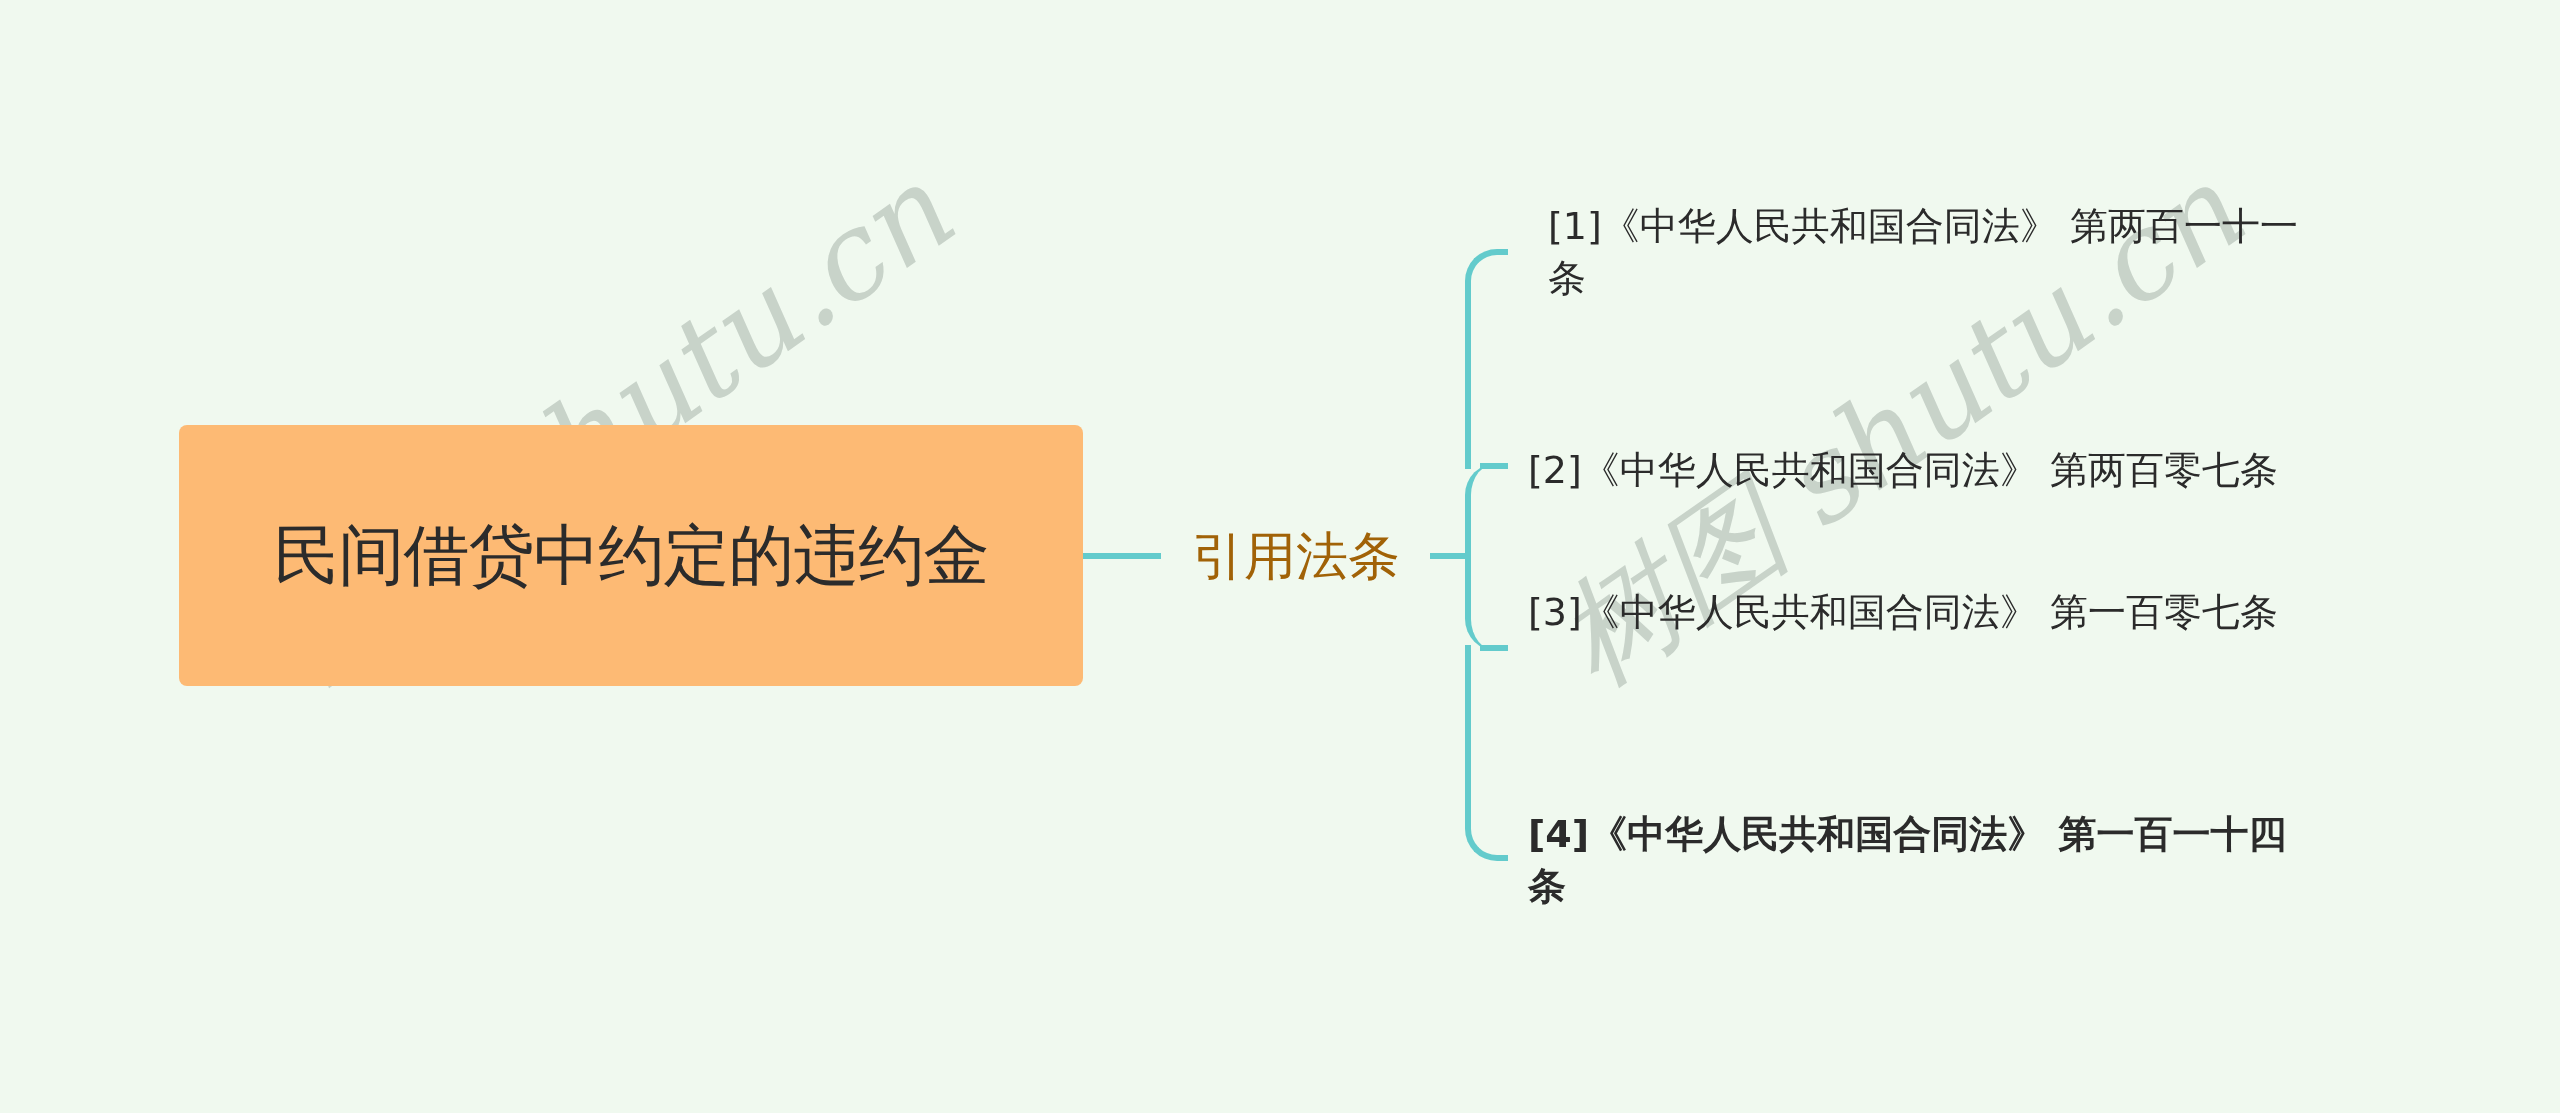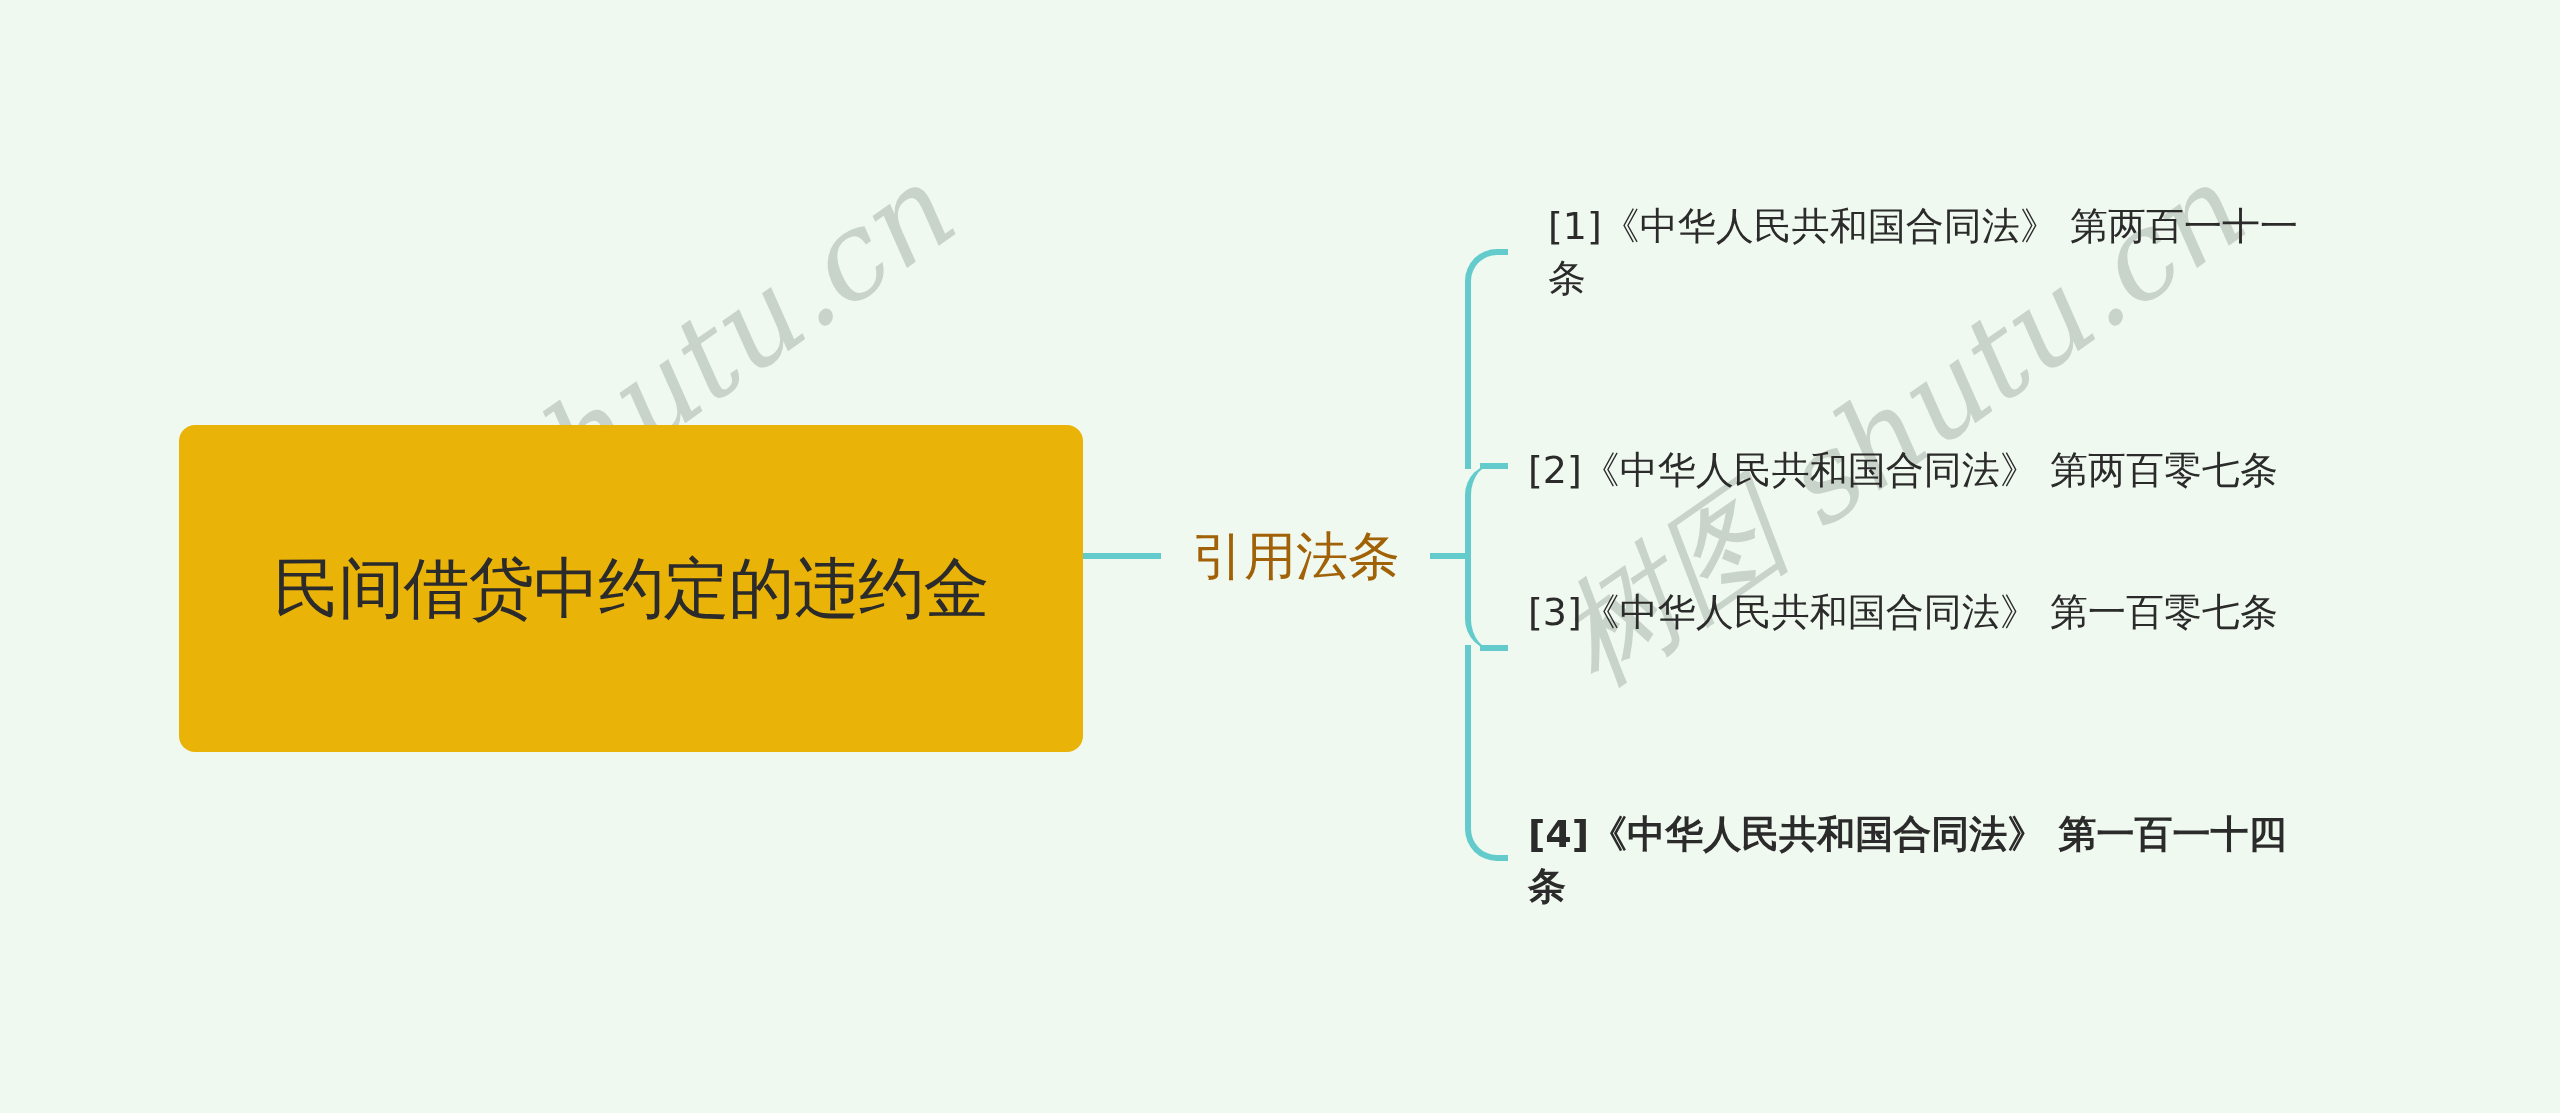--- a/index.html
+++ b/index.html
@@ -3,22 +3,22 @@
 <meta charset="utf-8">
 <style>
   html, body { margin:0; padding:0; }
   body {
     width:2560px; height:1113px; overflow:hidden; position:relative;
     background:#f0f9ef;
     font-family:"DejaVu Sans","Liberation Sans",sans-serif;
     color:#333;
   }
   .root {
-    position:absolute; left:179px; top:425px; width:904px; height:327px;
-    background:#eab308; border-radius:16px;
+    position:absolute; left:179px; top:425px; width:904px; height:261px;
+    background:#fdba74; border-radius:8px;
     display:flex; align-items:center; justify-content:center; text-align:center;
     box-sizing:border-box; padding:0 60px;
   }
   .root-text { font-size:66px; line-height:94px; color:#2b2b2b; letter-spacing:-1px; }
   .line { position:absolute; background:#63cbcc; }
   .mid {
     position:absolute; left:1180px; top:520px; width:232px; height:72px;
     font-size:52px; line-height:72px; color:#a16207; text-align:center;
   }
   .bracket { position:absolute; border:6px solid #63cbcc; box-sizing:border-box; }

